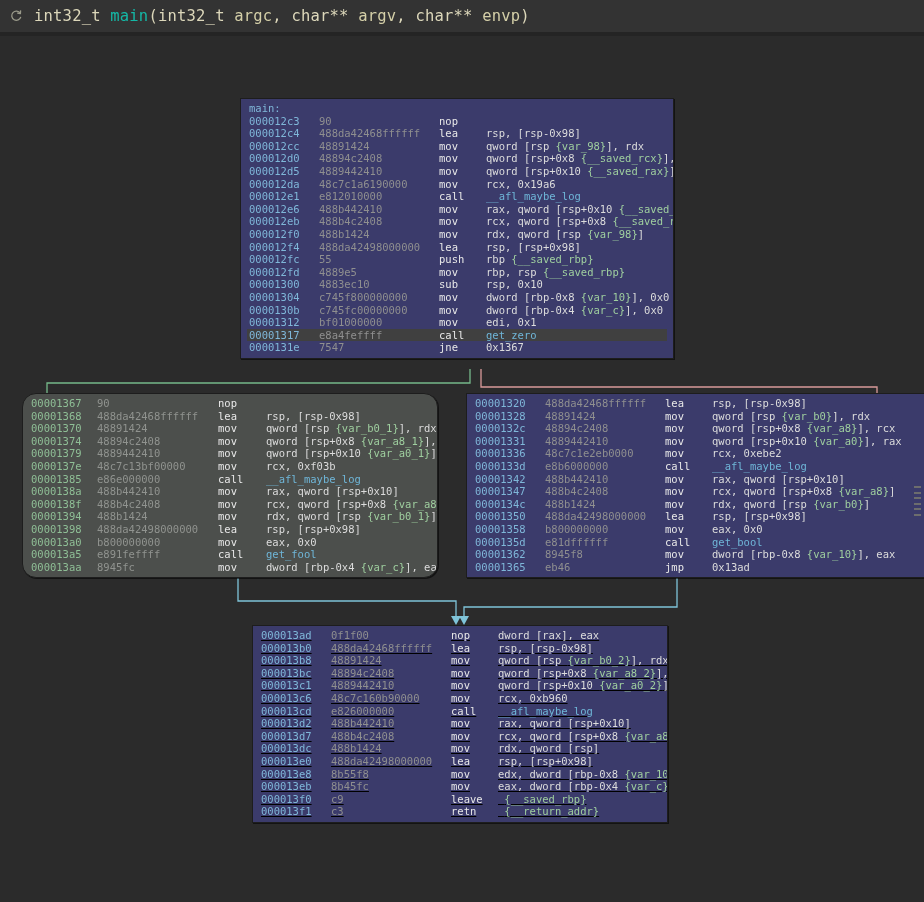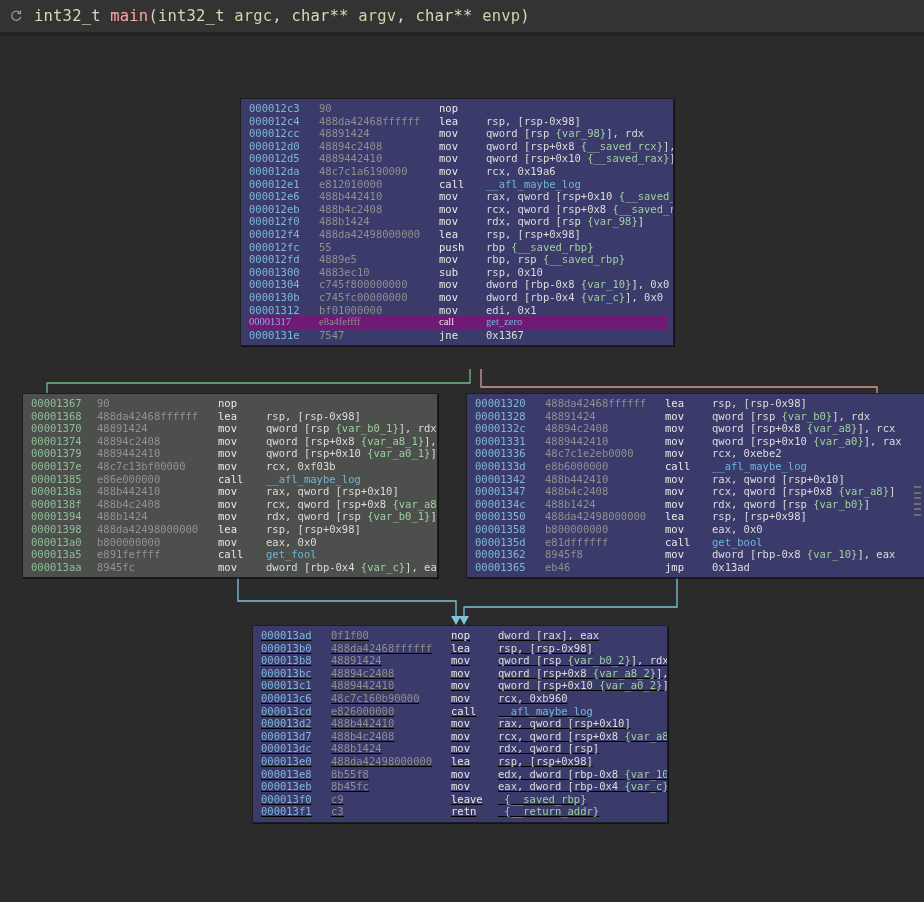--- a/index.html
+++ b/index.html
@@ -35,21 +35,21 @@
     flex: 0 0 auto;
     color: #9a9a8a;
   }
   .hdr-icon svg { display:block; }
   .sig {
     font-size: 15.5px;
     letter-spacing: 0.2px;
     line-height: 20px;
   }
   .sig .t-type  { color: #dcd7ba; margin-top: 30px; }
-  .sig .t-fname { color: #fca5a5; }
+  .sig .t-fname { color: #14b8a6; }
   .sig .t-punct { color: #dcd7ba; }
   .sig .t-var   { color: #d4cfa8; }
 
   .hdr-sep {
     position: absolute;
     left: 0; top: 32px;
     width: 924px; height: 4px;
     background: #242424;
   }
 
@@ -86,21 +86,21 @@
     padding-left: 2px;
   }
 
   .ln {
     display: flex;
     font-size: 10.5px;
     line-height: 12.6px;
     white-space: pre;
     padding-left: 2px;
   }
-  .ln.sel { background: #701a75; font-family: Liberation Serif, serif; }
+  .ln.sel { background: #404040; }
 
   .c-addr-blue { color: #7fb7d9; }
   .c-addr-gray { color: #8fbf96; }
   .c-bytes     { color: #8f8f8f; }
   .c-bytes-g   { color: #90938f; }
   .c-mnem      { color: #e8e8e8; }
   .c-op        { color: #dcdcdc; }
   .c-sym       { color: #6fb6d8; }
   .c-var       { color: #9fcf9f; }
 
@@ -162,41 +162,42 @@
       </g>
 
       <g>
         <path d="M 677 537 L 677 571 L 464 571 L 464 580" stroke="#7fc4d9" stroke-width="1.3" fill="none"></path>
         <polygon points="459,580 469,580 464,589" fill="#7fc4d9"></polygon>
       </g>
     </svg>
 
     <div id="blocks-layer">
         <div class="bb blue" style="left: 240px; top: 62px; width: 434px;">
+          <div class="bb-label">main:</div>
           <div class="ln"><span class="f-addr c-addr-blue">000012c3</span><span class="f-bytes c-bytes">90</span><span class="f-mnem c-mnem">nop</span><span class="f-ops"></span></div>
           <div class="ln"><span class="f-addr c-addr-blue">000012c4</span><span class="f-bytes c-bytes">488da42468ffffff</span><span class="f-mnem c-mnem">lea</span><span class="f-ops"><span class="c-op">rsp, [rsp-0x98]</span></span></div>
           <div class="ln"><span class="f-addr c-addr-blue">000012cc</span><span class="f-bytes c-bytes">48891424</span><span class="f-mnem c-mnem">mov</span><span class="f-ops"><span class="c-op">qword [rsp </span><span class="c-var">{var_98}</span><span class="c-op">], rdx</span></span></div>
           <div class="ln"><span class="f-addr c-addr-blue">000012d0</span><span class="f-bytes c-bytes">48894c2408</span><span class="f-mnem c-mnem">mov</span><span class="f-ops"><span class="c-op">qword [rsp+0x8 </span><span class="c-var">{__saved_rcx}</span><span class="c-op">], rcx</span></span></div>
           <div class="ln"><span class="f-addr c-addr-blue">000012d5</span><span class="f-bytes c-bytes">4889442410</span><span class="f-mnem c-mnem">mov</span><span class="f-ops"><span class="c-op">qword [rsp+0x10 </span><span class="c-var">{__saved_rax}</span><span class="c-op">], rax</span></span></div>
           <div class="ln"><span class="f-addr c-addr-blue">000012da</span><span class="f-bytes c-bytes">48c7c1a6190000</span><span class="f-mnem c-mnem">mov</span><span class="f-ops"><span class="c-op">rcx, 0x19a6</span></span></div>
           <div class="ln"><span class="f-addr c-addr-blue">000012e1</span><span class="f-bytes c-bytes">e812010000</span><span class="f-mnem c-mnem">call</span><span class="f-ops"><span class="c-sym">__afl_maybe_log</span></span></div>
           <div class="ln"><span class="f-addr c-addr-blue">000012e6</span><span class="f-bytes c-bytes">488b442410</span><span class="f-mnem c-mnem">mov</span><span class="f-ops"><span class="c-op">rax, qword [rsp+0x10 </span><span class="c-var">{__saved_rax}</span></span></div>
           <div class="ln"><span class="f-addr c-addr-blue">000012eb</span><span class="f-bytes c-bytes">488b4c2408</span><span class="f-mnem c-mnem">mov</span><span class="f-ops"><span class="c-op">rcx, qword [rsp+0x8 </span><span class="c-var">{__saved_rcx}</span></span></div>
           <div class="ln"><span class="f-addr c-addr-blue">000012f0</span><span class="f-bytes c-bytes">488b1424</span><span class="f-mnem c-mnem">mov</span><span class="f-ops"><span class="c-op">rdx, qword [rsp </span><span class="c-var">{var_98}</span><span class="c-op">]</span></span></div>
           <div class="ln"><span class="f-addr c-addr-blue">000012f4</span><span class="f-bytes c-bytes">488da42498000000</span><span class="f-mnem c-mnem">lea</span><span class="f-ops"><span class="c-op">rsp, [rsp+0x98]</span></span></div>
           <div class="ln"><span class="f-addr c-addr-blue">000012fc</span><span class="f-bytes c-bytes">55</span><span class="f-mnem c-mnem">push</span><span class="f-ops"><span class="c-op">rbp </span><span class="c-var">{__saved_rbp}</span></span></div>
           <div class="ln"><span class="f-addr c-addr-blue">000012fd</span><span class="f-bytes c-bytes">4889e5</span><span class="f-mnem c-mnem">mov</span><span class="f-ops"><span class="c-op">rbp, rsp </span><span class="c-var">{__saved_rbp}</span></span></div>
           <div class="ln"><span class="f-addr c-addr-blue">00001300</span><span class="f-bytes c-bytes">4883ec10</span><span class="f-mnem c-mnem">sub</span><span class="f-ops"><span class="c-op">rsp, 0x10</span></span></div>
           <div class="ln"><span class="f-addr c-addr-blue">00001304</span><span class="f-bytes c-bytes">c745f800000000</span><span class="f-mnem c-mnem">mov</span><span class="f-ops"><span class="c-op">dword [rbp-0x8 </span><span class="c-var">{var_10}</span><span class="c-op">], 0x0</span></span></div>
           <div class="ln"><span class="f-addr c-addr-blue">0000130b</span><span class="f-bytes c-bytes">c745fc00000000</span><span class="f-mnem c-mnem">mov</span><span class="f-ops"><span class="c-op">dword [rbp-0x4 </span><span class="c-var">{var_c}</span><span class="c-op">], 0x0</span></span></div>
           <div class="ln"><span class="f-addr c-addr-blue">00001312</span><span class="f-bytes c-bytes">bf01000000</span><span class="f-mnem c-mnem">mov</span><span class="f-ops"><span class="c-op">edi, 0x1</span></span></div>
           <div class="ln sel"><span class="f-addr c-addr-blue">00001317</span><span class="f-bytes c-bytes">e8a4feffff</span><span class="f-mnem c-mnem">call</span><span class="f-ops"><span class="c-sym">get_zero</span></span></div>
           <div class="ln"><span class="f-addr c-addr-blue">0000131e</span><span class="f-bytes c-bytes">7547</span><span class="f-mnem c-mnem">jne</span><span class="f-ops"><span class="c-op">0x1367</span></span></div>
         </div>
-        <div class="bb gray" style="left: 22px; top: 357px; width: 416px;">
+        <div class="bb gray" style="left: 22px; top: 357px; width: 416px; border-radius: 14px;">
           <div class="ln"><span class="f-addr c-addr-gray">00001367</span><span class="f-bytes c-bytes-g">90</span><span class="f-mnem c-mnem">nop</span><span class="f-ops"></span></div>
           <div class="ln"><span class="f-addr c-addr-gray">00001368</span><span class="f-bytes c-bytes-g">488da42468ffffff</span><span class="f-mnem c-mnem">lea</span><span class="f-ops"><span class="c-op">rsp, [rsp-0x98]</span></span></div>
           <div class="ln"><span class="f-addr c-addr-gray">00001370</span><span class="f-bytes c-bytes-g">48891424</span><span class="f-mnem c-mnem">mov</span><span class="f-ops"><span class="c-op">qword [rsp </span><span class="c-var">{var_b0_1}</span><span class="c-op">], rdx</span></span></div>
           <div class="ln"><span class="f-addr c-addr-gray">00001374</span><span class="f-bytes c-bytes-g">48894c2408</span><span class="f-mnem c-mnem">mov</span><span class="f-ops"><span class="c-op">qword [rsp+0x8 </span><span class="c-var">{var_a8_1}</span><span class="c-op">], rcx</span></span></div>
           <div class="ln"><span class="f-addr c-addr-gray">00001379</span><span class="f-bytes c-bytes-g">4889442410</span><span class="f-mnem c-mnem">mov</span><span class="f-ops"><span class="c-op">qword [rsp+0x10 </span><span class="c-var">{var_a0_1}</span><span class="c-op">], rax</span></span></div>
           <div class="ln"><span class="f-addr c-addr-gray">0000137e</span><span class="f-bytes c-bytes-g">48c7c13bf00000</span><span class="f-mnem c-mnem">mov</span><span class="f-ops"><span class="c-op">rcx, 0xf03b</span></span></div>
           <div class="ln"><span class="f-addr c-addr-gray">00001385</span><span class="f-bytes c-bytes-g">e86e000000</span><span class="f-mnem c-mnem">call</span><span class="f-ops"><span class="c-sym">__afl_maybe_log</span></span></div>
           <div class="ln"><span class="f-addr c-addr-gray">0000138a</span><span class="f-bytes c-bytes-g">488b442410</span><span class="f-mnem c-mnem">mov</span><span class="f-ops"><span class="c-op">rax, qword [rsp+0x10]</span></span></div>
           <div class="ln"><span class="f-addr c-addr-gray">0000138f</span><span class="f-bytes c-bytes-g">488b4c2408</span><span class="f-mnem c-mnem">mov</span><span class="f-ops"><span class="c-op">rcx, qword [rsp+0x8 </span><span class="c-var">{var_a8_1}</span></span></div>
           <div class="ln"><span class="f-addr c-addr-gray">00001394</span><span class="f-bytes c-bytes-g">488b1424</span><span class="f-mnem c-mnem">mov</span><span class="f-ops"><span class="c-op">rdx, qword [rsp </span><span class="c-var">{var_b0_1}</span><span class="c-op">]</span></span></div>

